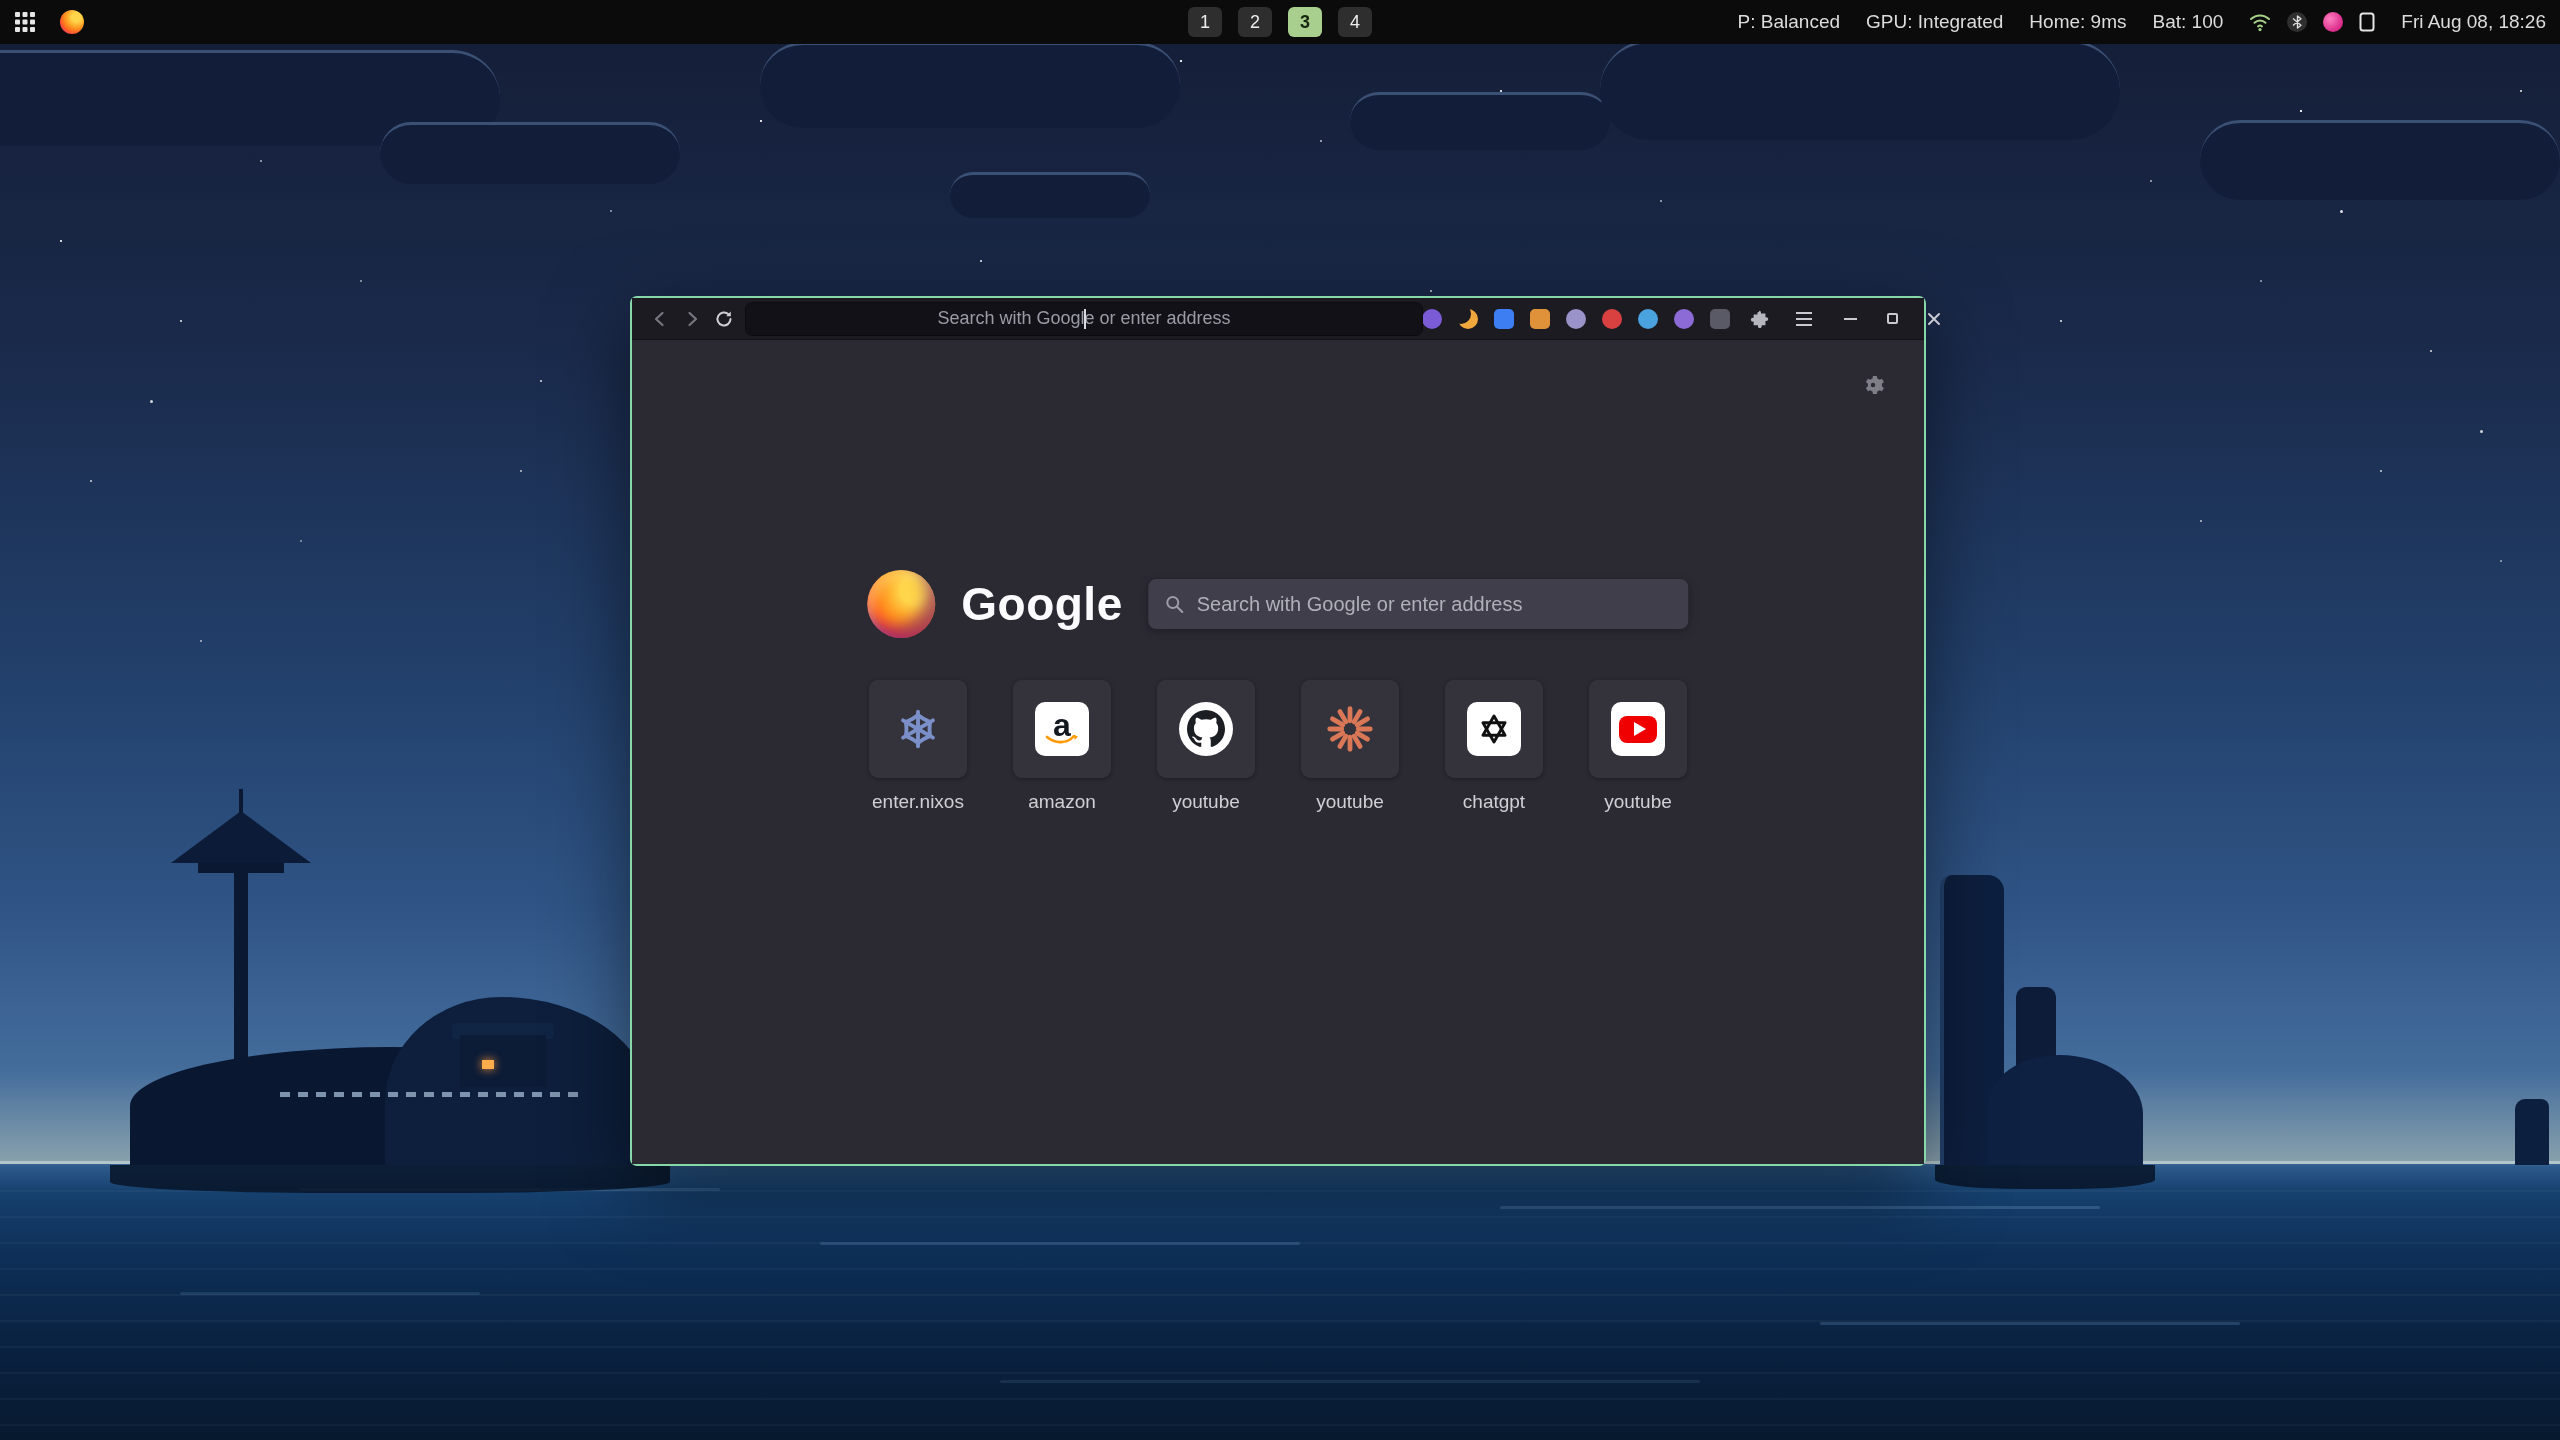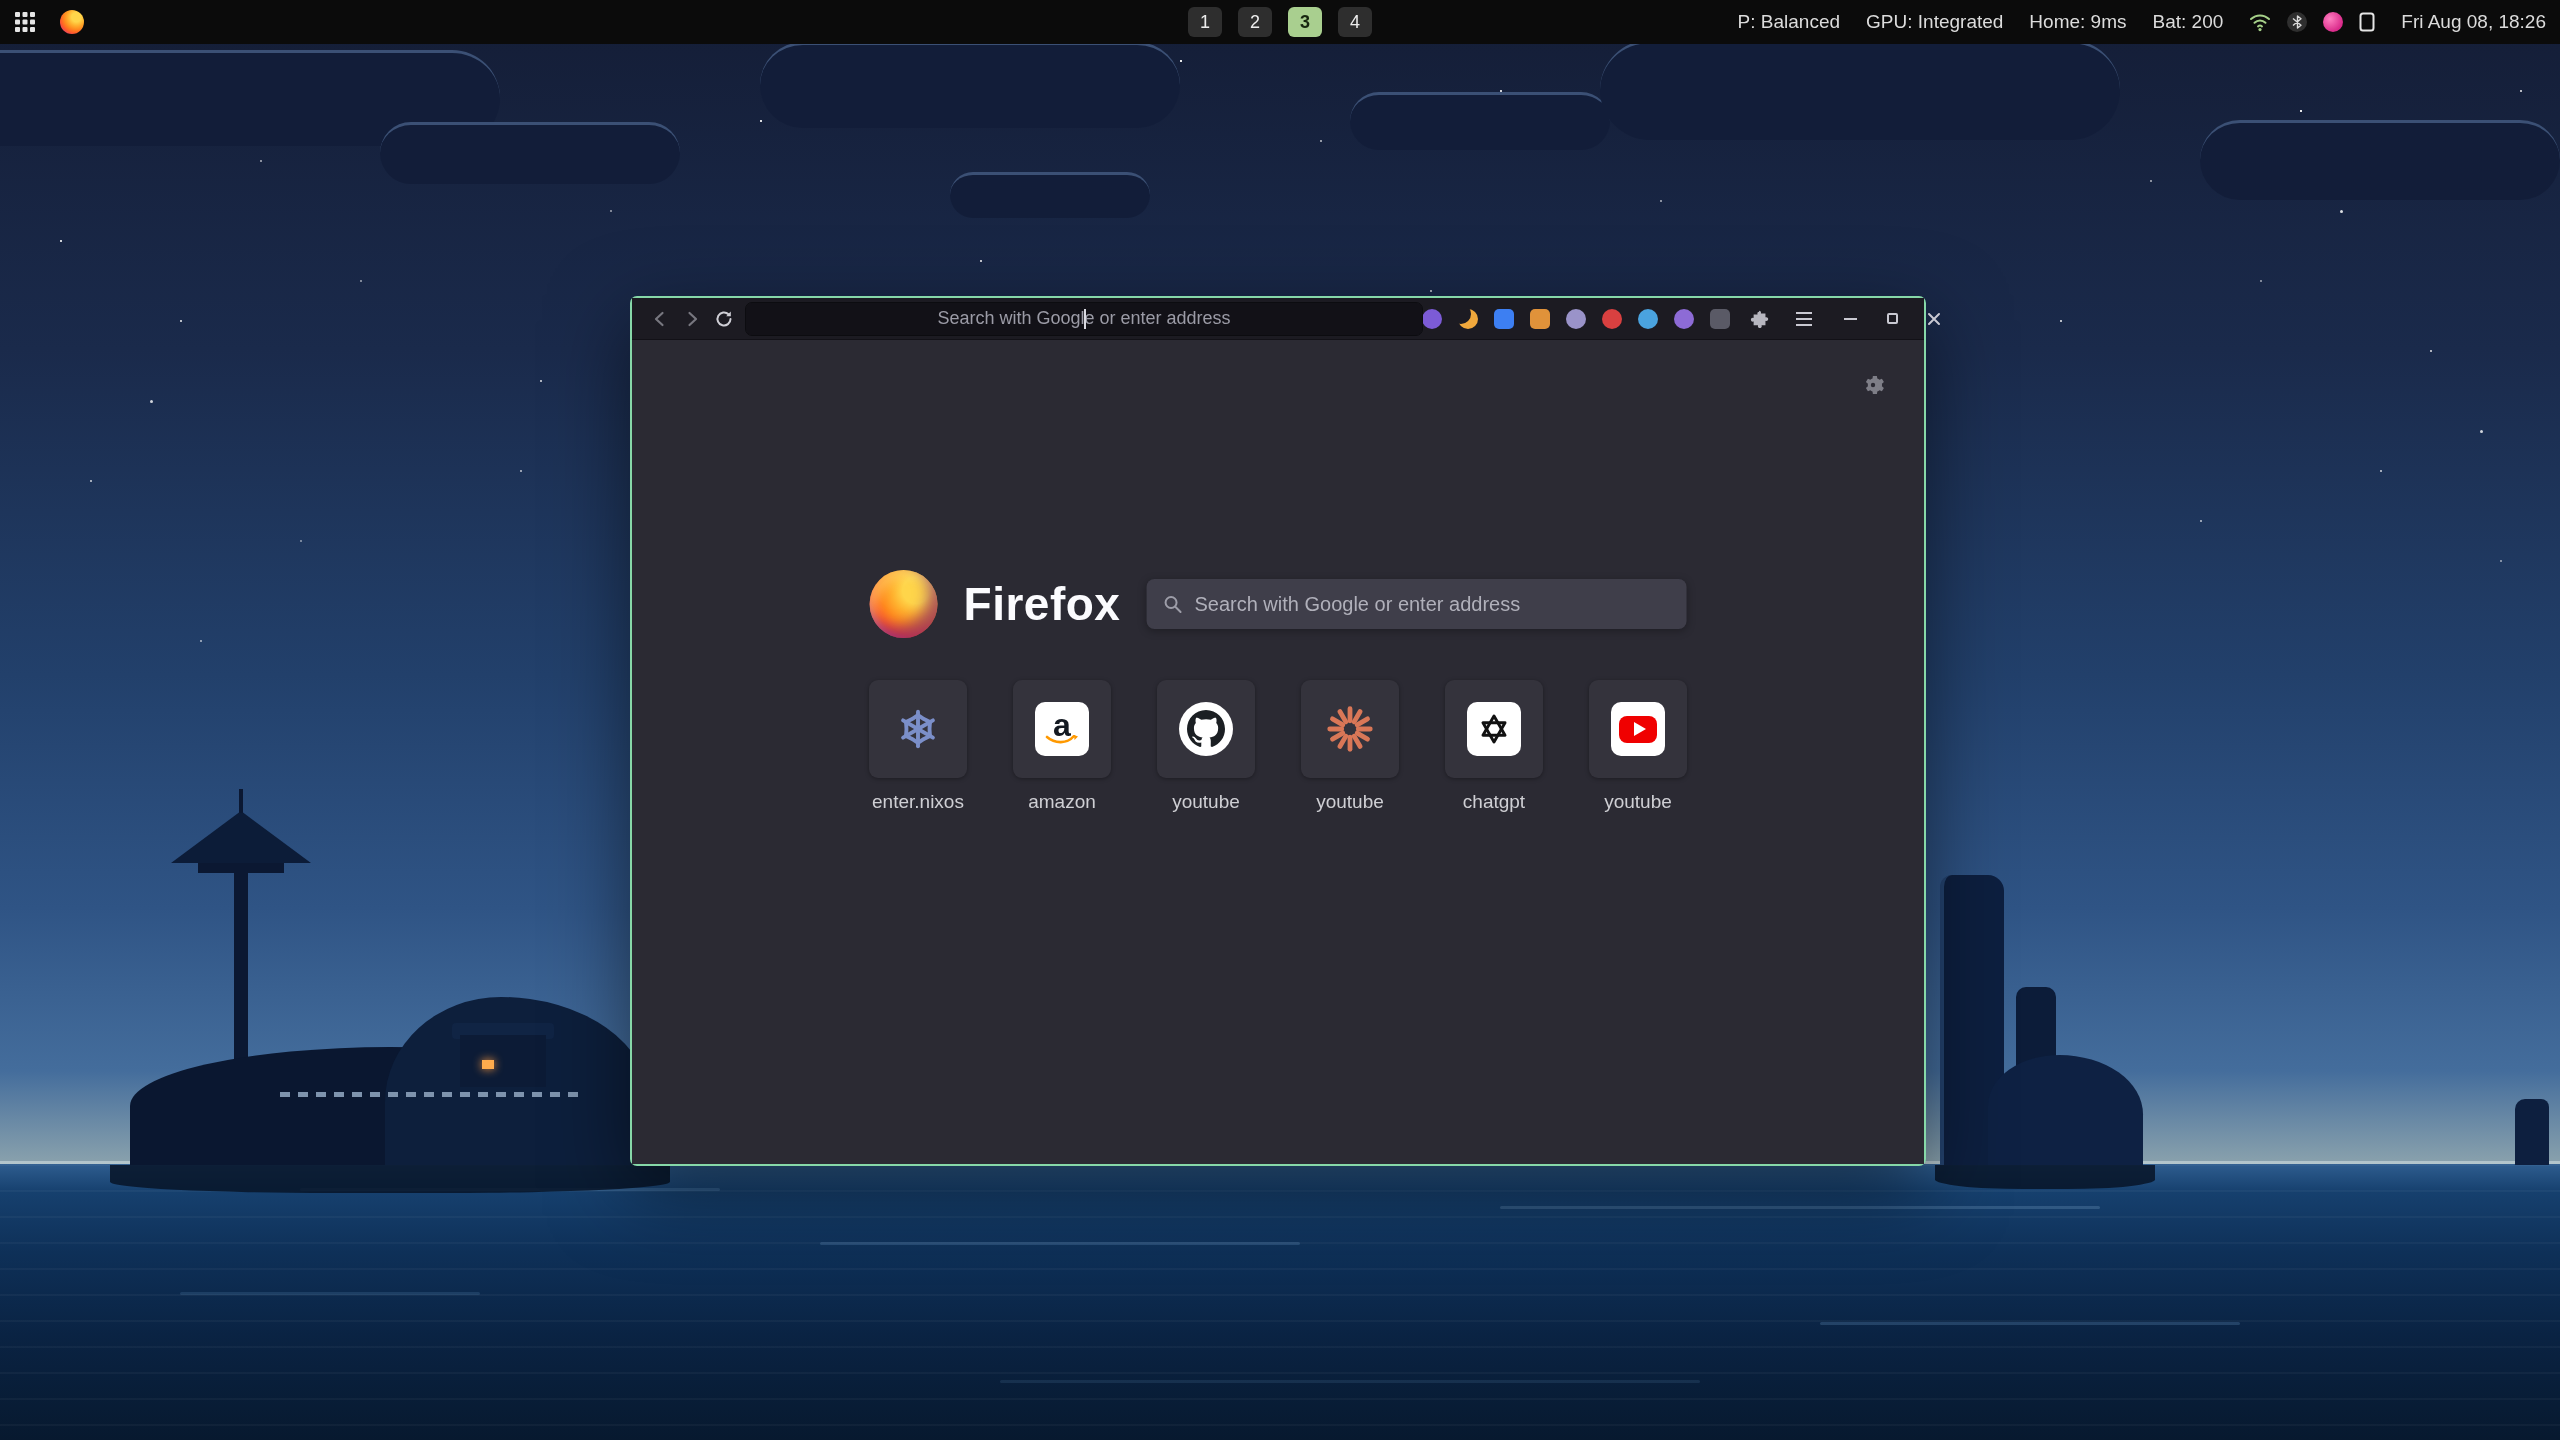--- a/index.html
+++ b/index.html
@@ -194,21 +194,21 @@
       <div class="ws">1</div>
       <div class="ws">2</div>
       <div class="ws active">3</div>
       <div class="ws">4</div>
     </div>
 
     <div class="tb-right">
       <span class="txt">P: Balanced</span>
       <span class="txt">GPU: Integrated</span>
       <span class="txt">Home: 9ms</span>
-      <span class="txt">Bat: 200</span>
+      <span class="txt">Bat: 100</span>
       <span class="tb-icons">
         <span style="display:flex">
           <svg width="22" height="20" viewBox="0 0 22 20">
             <g fill="none" stroke="#a6d189" stroke-width="2" stroke-linecap="round">
               <path d="M2 7c5.2-4.8 12.8-4.8 18 0"></path>
               <path d="M5.5 10.8c3.2-3 7.8-3 11 0"></path>
               <path d="M9 14.4c1.2-1.1 2.8-1.1 4 0"></path>
             </g>
             <circle cx="11" cy="17.6" r="1.6" fill="#a6d189"></circle>
           </svg>
@@ -295,21 +295,21 @@
     <div class="content">
       <div class="gear-btn">
         <svg width="24" height="24" viewBox="0 0 24 24">
           <path fill="#9a9aa4" d="M12 8a4 4 0 1 0 0 8 4 4 0 0 0 0-8zm9 4c0-.5 0-.9-.1-1.3l2-1.6-2-3.4-2.4 1a7.6 7.6 0 0 0-2.2-1.3L15.9 3h-4l-.4 2.4c-.8.3-1.6.8-2.2 1.3l-2.4-1-2 3.4 2 1.6a8 8 0 0 0 0 2.6l-2 1.6 2 3.4 2.4-1c.6.6 1.4 1 2.2 1.3l.4 2.4h4l.4-2.4c.8-.3 1.6-.8 2.2-1.3l2.4 1 2-3.4-2-1.6c.1-.4.1-.8.1-1.3z"></path>
           <circle cx="12" cy="12" r="2.2" fill="#2b2a33"></circle>
         </svg>
       </div>
 
       <div class="brandrow">
         <div class="logo ff-ball"></div>
-        <div class="wordmark">Firefox</div>
+        <div class="wordmark">Google</div>
         <div class="searchbox">
           <span style="display:flex">
             <svg width="20" height="20" viewBox="0 0 20 20">
               <circle cx="8.5" cy="8.5" r="5.5" fill="none" stroke="#9d9da8" stroke-width="2"></circle>
               <path d="M13 13 L18 18" stroke="#9d9da8" stroke-width="2" stroke-linecap="round"></path>
             </svg>
           </span>
           <input type="text" value="" placeholder="Search with Google or enter address" style="">
         </div>
       </div>

